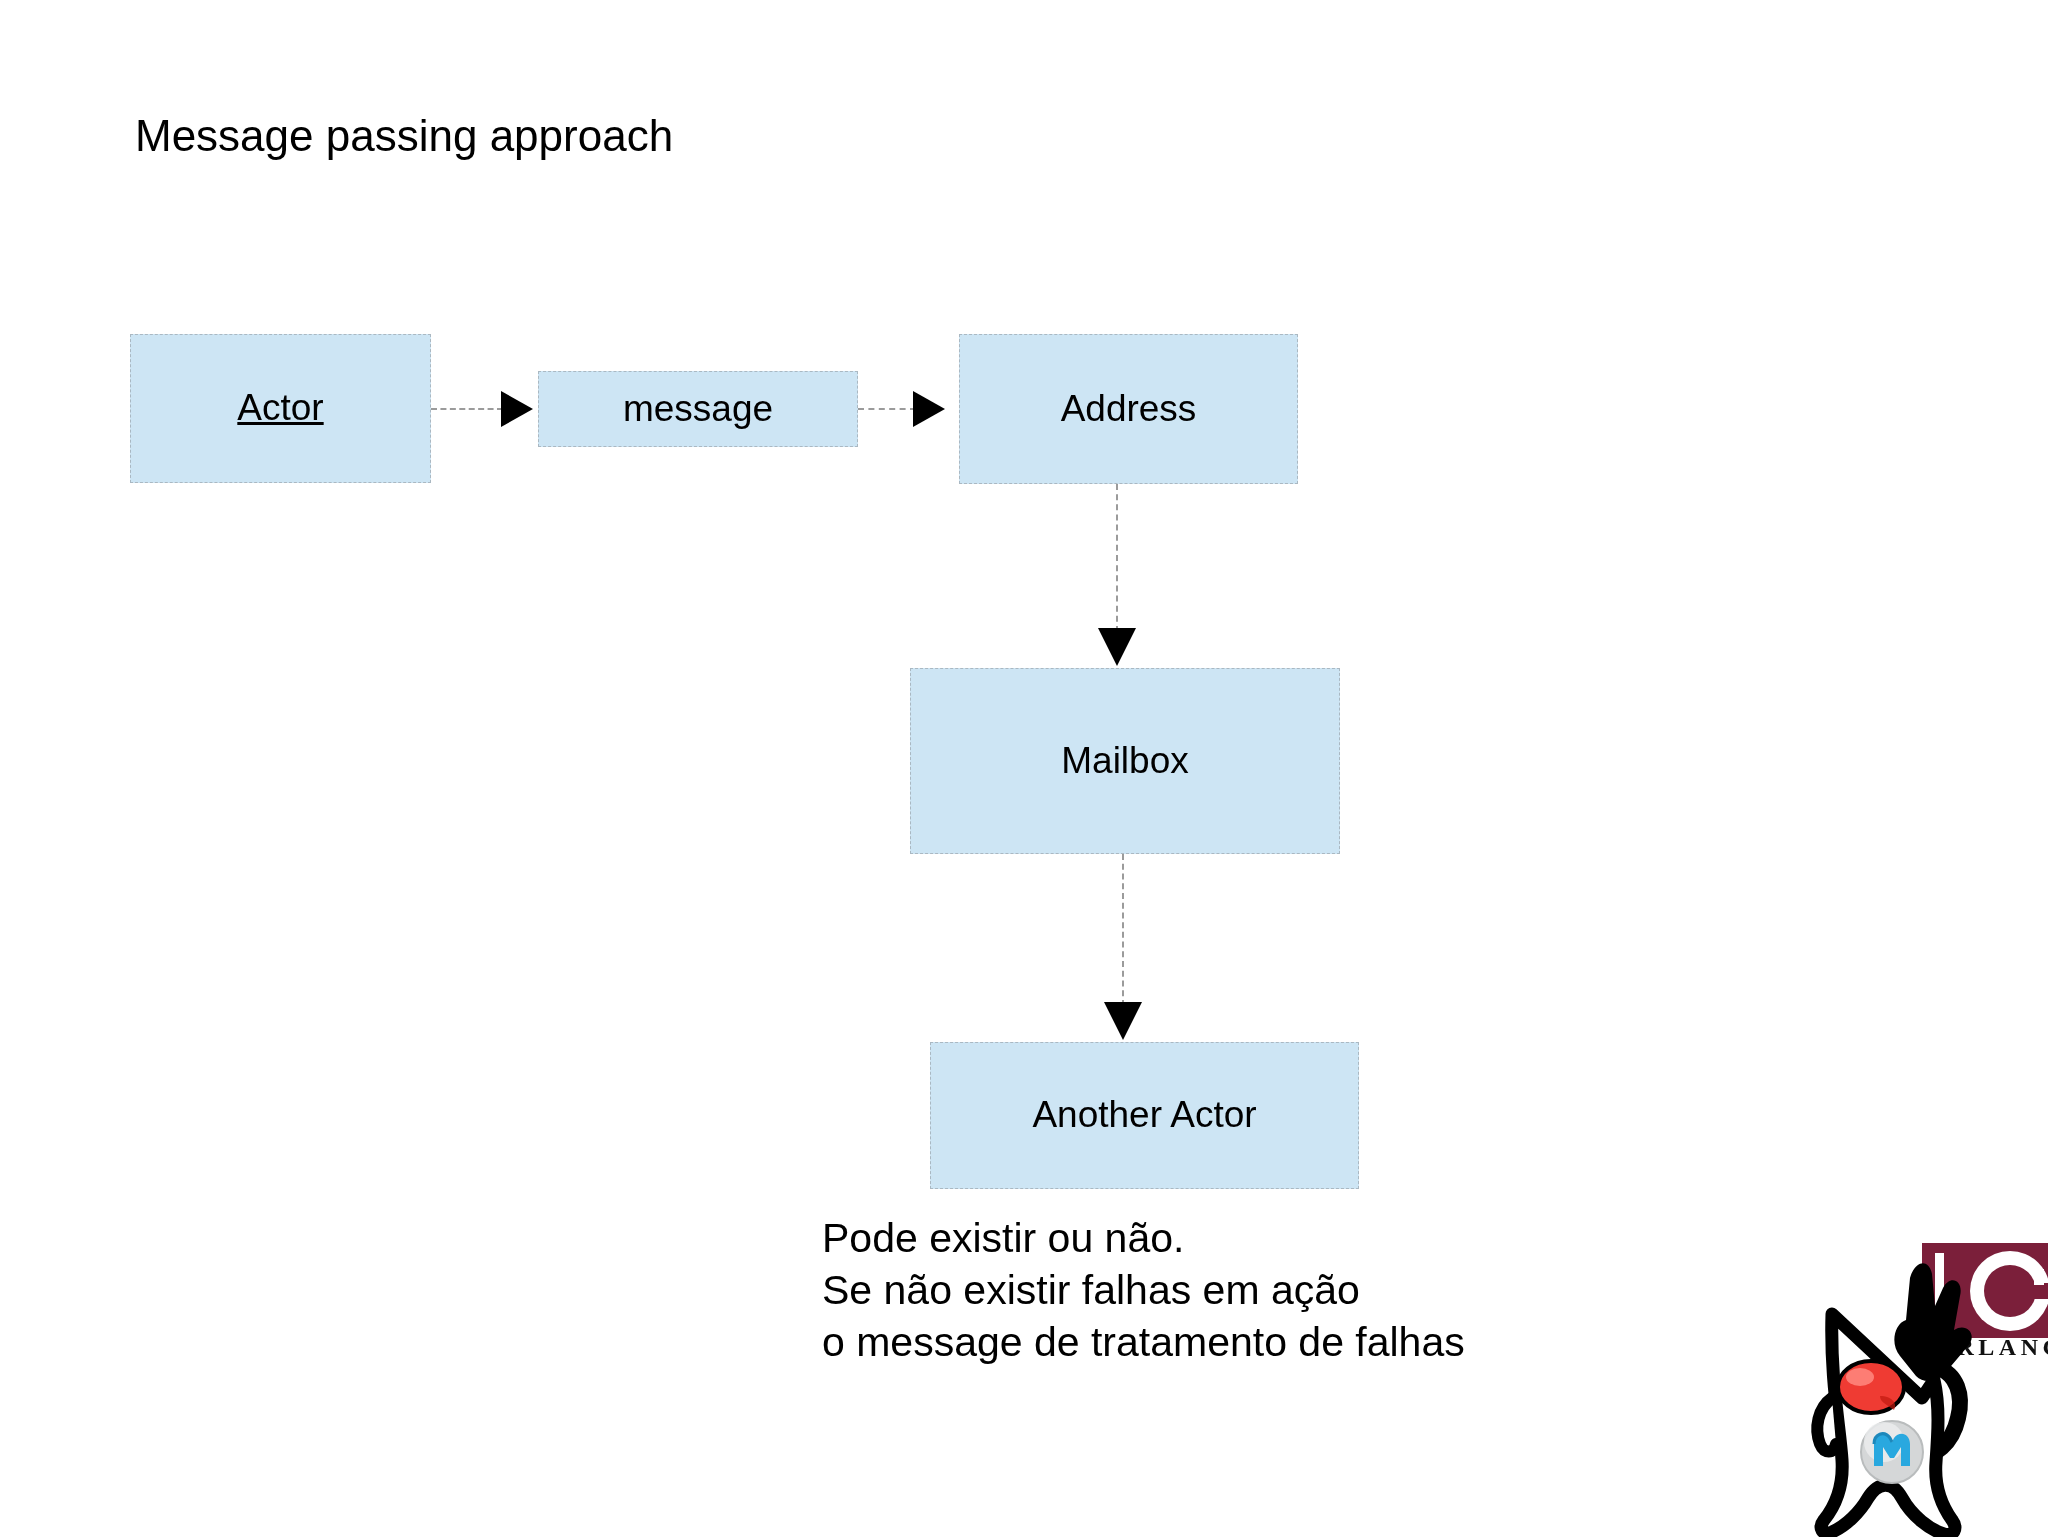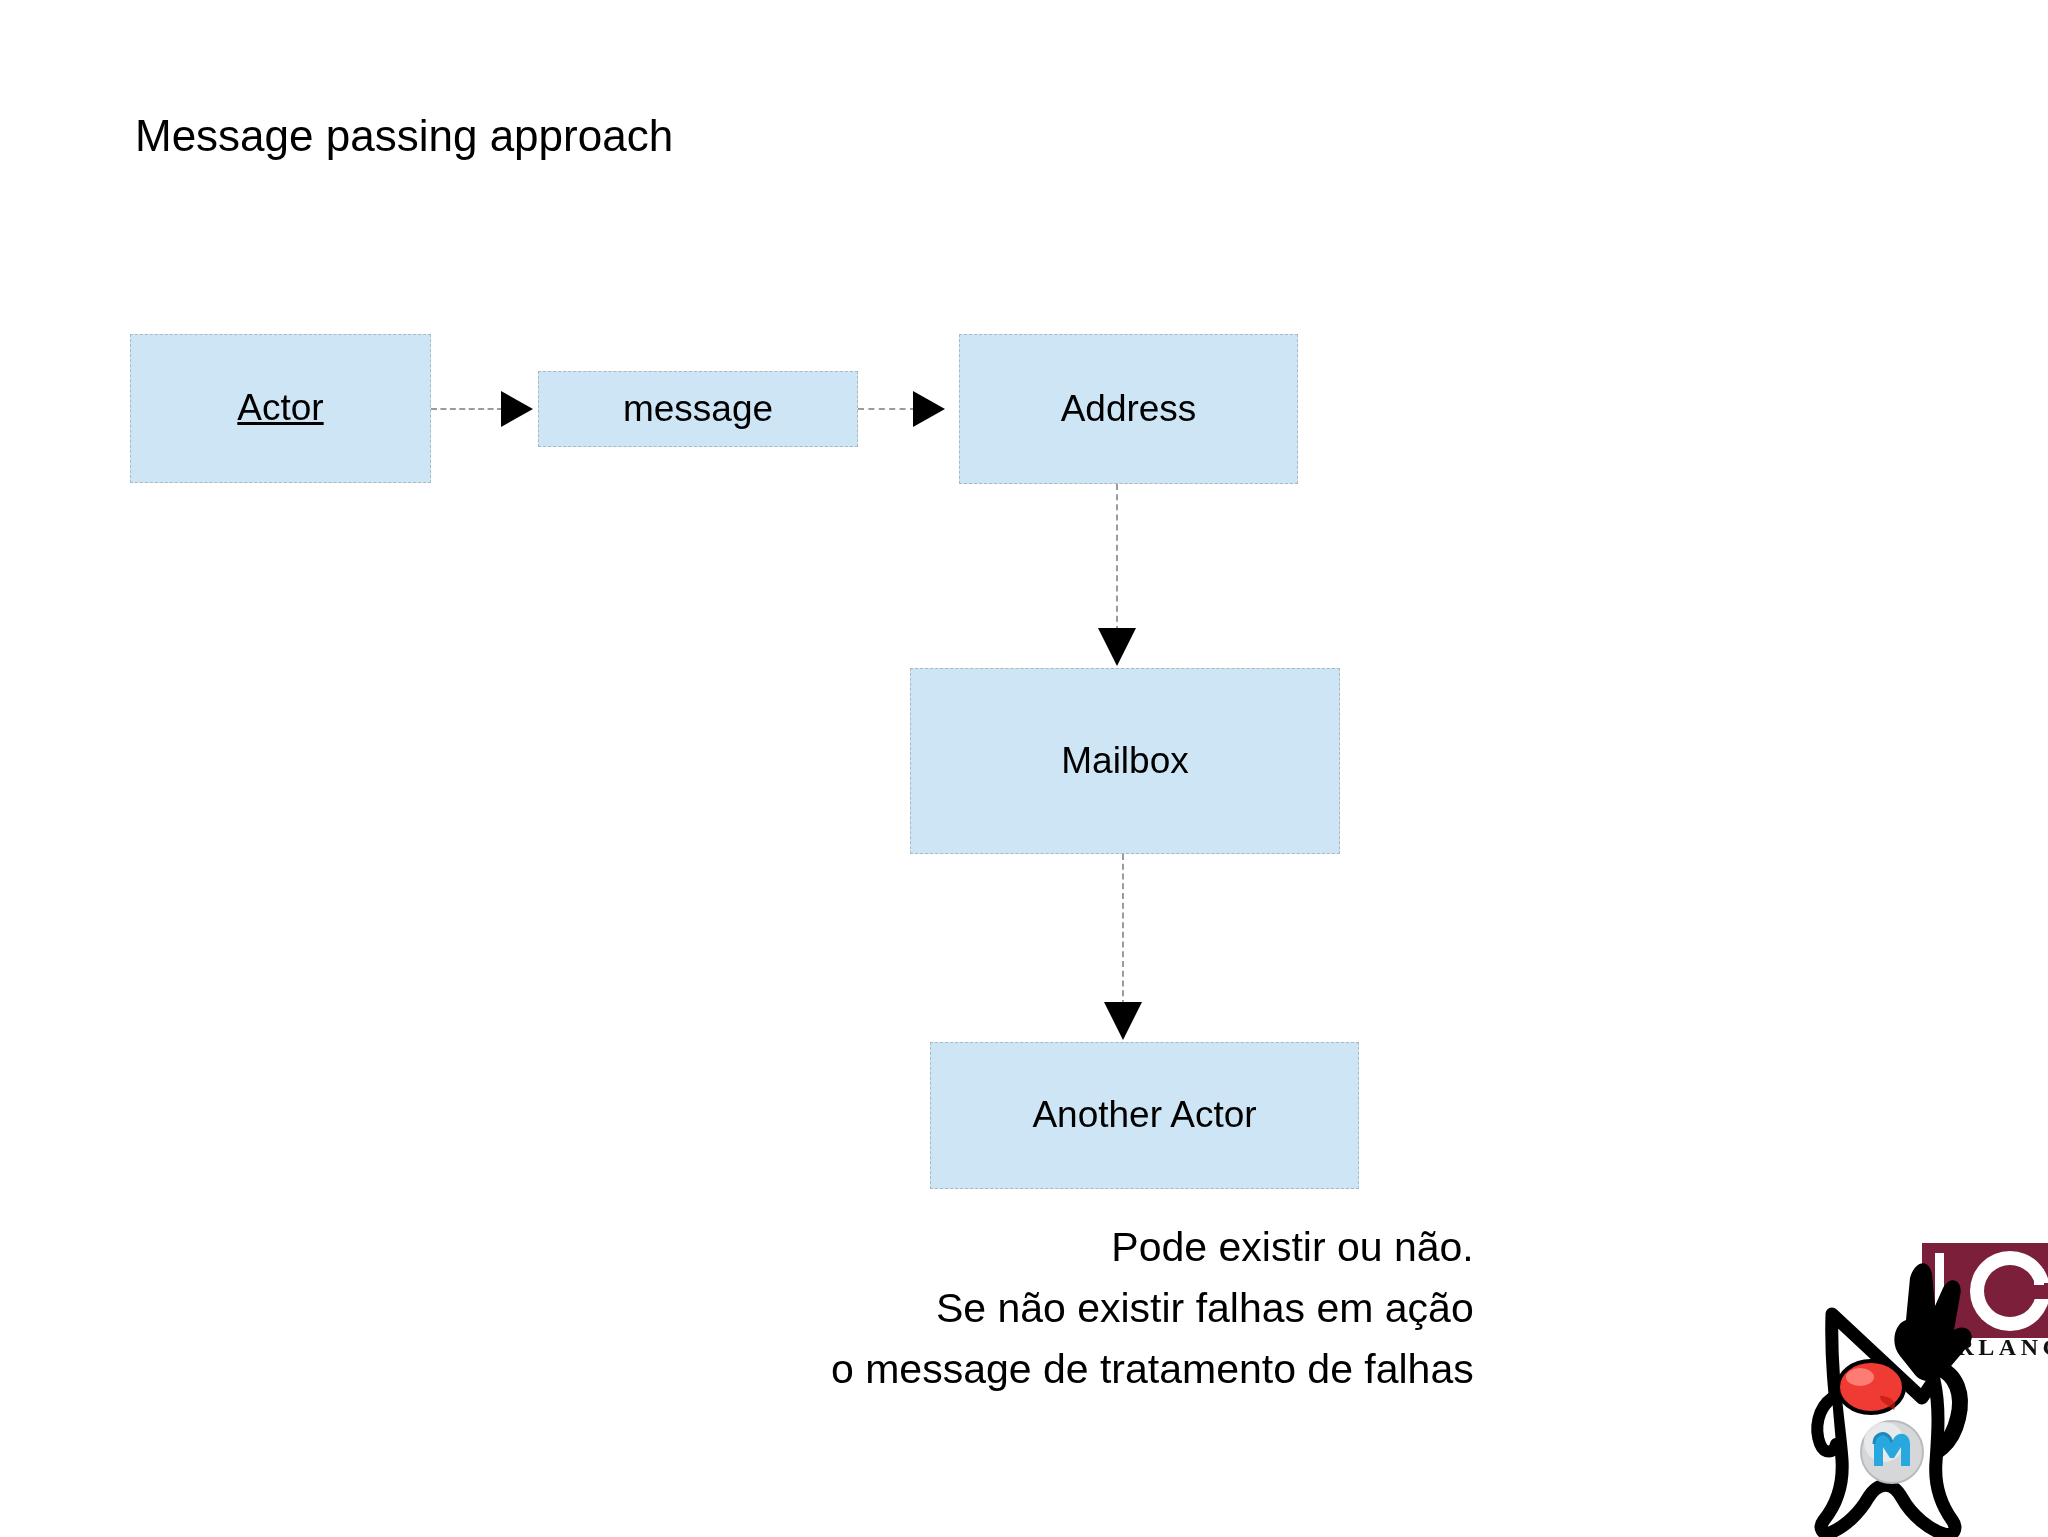--- a/index.html
+++ b/index.html
@@ -96,21 +96,21 @@
   
   #note-text {
     position: absolute;
     left: 822px;
     top: 1212px;
     font-size: 41px;
     line-height: 1.27;
     color: #000000;
     white-space: nowrap;
   }
-  #note-text div { margin: 9px; padding: 0; text-align: right; }
+  #note-text div { margin: 0; padding: 0; }
 
   
   #logo-erlang {
     position: absolute;
     left: 1922px;
     top: 1243px;
     width: 170px;
     height: 117px;
   }
   #logo-duke {

